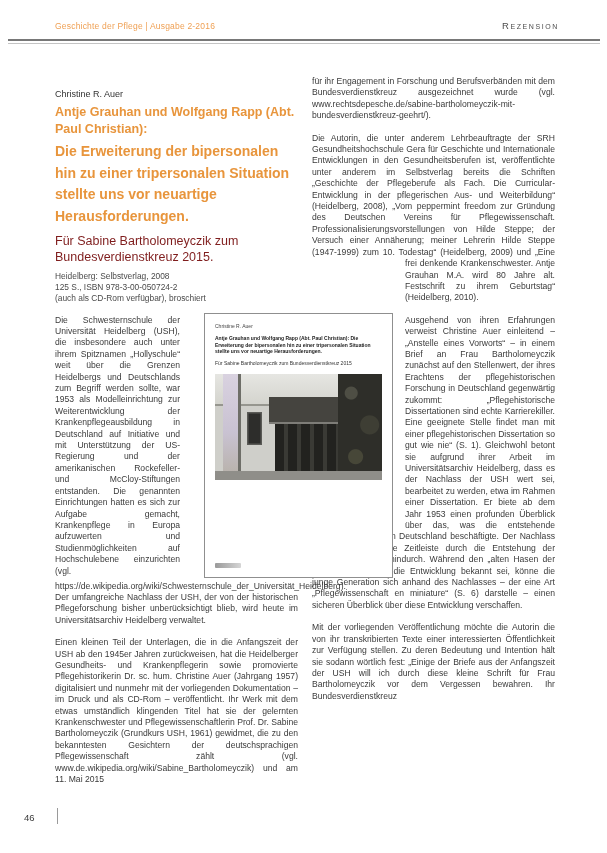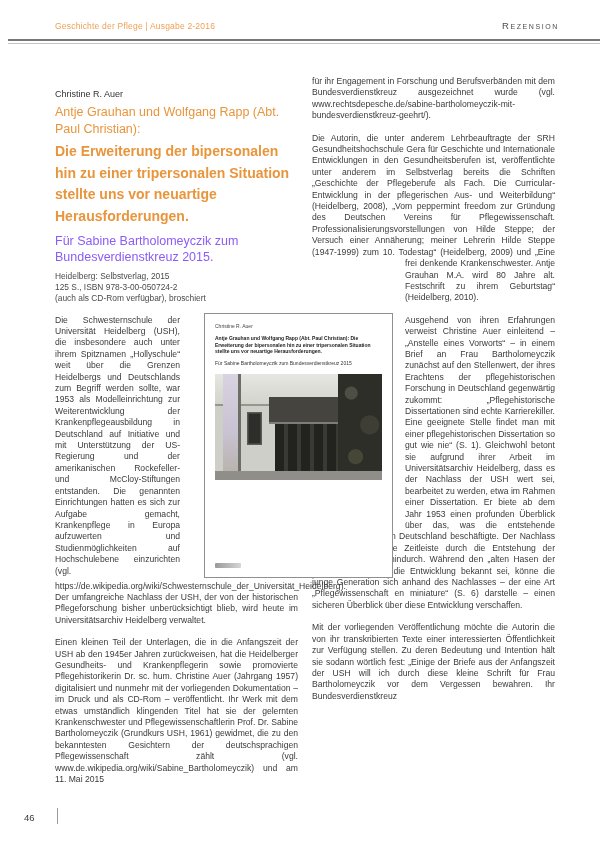--- a/index.html
+++ b/index.html
@@ -8,23 +8,23 @@
   
   .hdr-journal{position:absolute;left:55px;top:21px;font-size:8.5px;color:#efa054;letter-spacing:.2px;}
   .hdr-section{position:absolute;right:48px;top:20px;font-size:9.5px;color:#4d4d4d;
                font-variant:small-caps;letter-spacing:1.6px;}
   .hdr-rule{position:absolute;left:8px;right:7px;top:39px;height:2px;
             border-top:2px solid #787878;border-bottom:1px solid #c4c4c4;}
   
   .col-left{position:absolute;left:55px;top:88px;width:243px;}
   .col-right{position:absolute;left:312px;top:76px;width:243px;}
   .author{font-size:9px;color:#333;line-height:12px;margin-bottom:4px;}
-  .title-authors{font-size:12.5px;font-weight:normal;color:#e8953c;line-height:16.5px;margin:0 0 4px 0;}
+  .title-authors{font-size:12.5px;font-weight:bold;color:#e8953c;line-height:16.5px;margin:0 0 4px 0;}
   .title-main{font-size:14px;font-weight:bold;color:#e8953c;line-height:21.5px;margin:0 0 6px 0;}
-  .subtitle{font-size:12.5px;font-weight:bold;color:#8b5cf6;line-height:16px;margin:0 0 6px 0;font-weight:400;}
+  .subtitle{font-size:12.5px;font-weight:bold;color:#7f1d1d;line-height:16px;margin:0 0 6px 0;font-weight:400;}
   .pubinfo{font-size:8.4px;color:#4a4a4a;line-height:11.2px;margin-bottom:10px;}
   .body-p{font-size:8.6px;line-height:11.4px;color:#3a3a3a;text-align:justify;margin:0 0 11px 0;}
   .spacer-r{float:right;width:118px;height:266px;}
   .spacer-l{float:left;width:93px;height:272px;}
   
   .cover{position:absolute;left:204px;top:313px;width:189px;height:265px;background:#fff;
          border:1px solid #8f8f8f;box-sizing:border-box;padding:9px 10px;}
   .cv-author{font-size:5px;color:#444;margin-bottom:6px;}
   .cv-title{font-size:5px;font-weight:bold;color:#222;line-height:6.5px;margin-bottom:5px;}
   .cv-sub{font-size:5px;color:#333;line-height:6.5px;margin-bottom:8px;}
@@ -59,21 +59,21 @@
   <div class="hdr-journal">Geschichte der Pflege | Ausgabe 2-2016</div>
   <div class="hdr-section">Rezension</div>
   <div class="hdr-rule"></div>
 
   <div class="col-left">
     <div class="author">Christine R. Auer</div>
     <h2 class="title-authors">Antje Grauhan und Wolfgang Rapp (Abt. Paul Christian):</h2>
     <h1 class="title-main">Die Erweiterung der bipersonalen hin zu einer tripersonalen Situation stellte uns vor neuartige Herausforderungen.</h1>
     <h3 class="subtitle">Für Sabine Bartholomeyczik zum Bundesverdienstkreuz 2015.</h3>
     <div class="pubinfo">
-      <div>Heidelberg: Selbstverlag, 2015</div>
+      <div>Heidelberg: Selbstverlag, 2008</div>
       <div>125 S., ISBN 978-3-00-050724-2</div>
       <div>(auch als CD-Rom verfügbar), broschiert</div>
     </div>
     <p class="body-p"><span class="spacer-r"></span><span>Die Schwesternschule der Universität Heidelberg (USH), die insbesondere auch unter ihrem Spitznamen „Hollyschule“ weit über die Grenzen Heidelbergs und Deutschlands zum Begriff werden sollte, war 1953 als Modelleinrichtung zur Weiterentwicklung der Krankenpflegeausbildung in Deutschland auf Initiative und mit Unterstützung der US-Regierung und der amerikanischen Rockefeller- und McCloy-Stiftungen entstanden. Die genannten Einrichtungen hatten es sich zur Aufgabe gemacht, Krankenpflege in Europa aufzuwerten und Studienmöglichkeiten auf Hochschulebene einzurichten (vgl. https://de.wikipedia.org/wiki/Schwesternschule_der_Universität_Heidelberg). Der umfangreiche Nachlass der USH, der von der historischen Pflegeforschung bisher unberücksichtigt blieb, wird heute im Universitätsarchiv Heidelberg verwaltet.</span></p>
     <p class="body-p"><span>Einen kleinen Teil der Unterlagen, die in die Anfangszeit der USH ab den 1945er Jahren zurückweisen, hat die Heidelberger Gesundheits- und Krankenpflegerin sowie promovierte Pflegehistorikerin Dr. sc. hum. Christine Auer (Jahrgang 1957) digitalisiert und nunmehr mit der vorliegenden Dokumentation – im Druck und als CD-Rom – veröffentlicht. Ihr Werk mit dem etwas umständlich klingenden Titel hat sie der gelernten Krankenschwester und Pflegewissenschaftlerin Prof. Dr. Sabine Bartholomeyczik (Grundkurs USH, 1961) gewidmet, die zu den bekanntesten Gesichtern der deutschsprachigen Pflegewissenschaft zählt (vgl. www.de.wikipedia.org/wiki/Sabine_Bartholomeyczik) und am 11. Mai 2015</span></p>
   </div>
 
   <div class="col-right">
     <p class="body-p"><span>für ihr Engagement in Forschung und Berufsverbänden mit dem Bundesverdienstkreuz ausgezeichnet wurde (vgl. www.rechtsdepesche.de/sabine-bartholomeyczik-mit-bundesverdienstkreuz-geehrt/).</span></p>
     <p class="body-p"><span>Die Autorin, die unter anderem Lehrbeauftragte der SRH Gesundheitshochschule Gera für Geschichte und Internationale Entwicklungen in den Gesundheitsberufen ist, veröffentlichte unter anderem im Selbstverlag bereits die Schriften „Geschichte der Pflegeberufe als Fach. Die Curricular-Entwicklung in der pflegerischen Aus- und Weiterbildung“ (Heidelberg, 2008), „Vom peppermint freedom zur Gründung des Deutschen Vereins für Pflegewissenschaft. Professionalisierungsvorstellungen von Hilde Steppe; der Versuch einer Annäherung; meiner Lehrerin Hilde Steppe (1947-1999) zum 10. Todestag“ (Heidelberg, 2009) und „Eine frei denkende Krankenschwester. Antje </span><span class="spacer-l"></span><span>Grauhan M.A. wird 80 Jahre alt. Festschrift zu ihrem Geburtstag“ (Heidelberg, 2010).</span></p>

